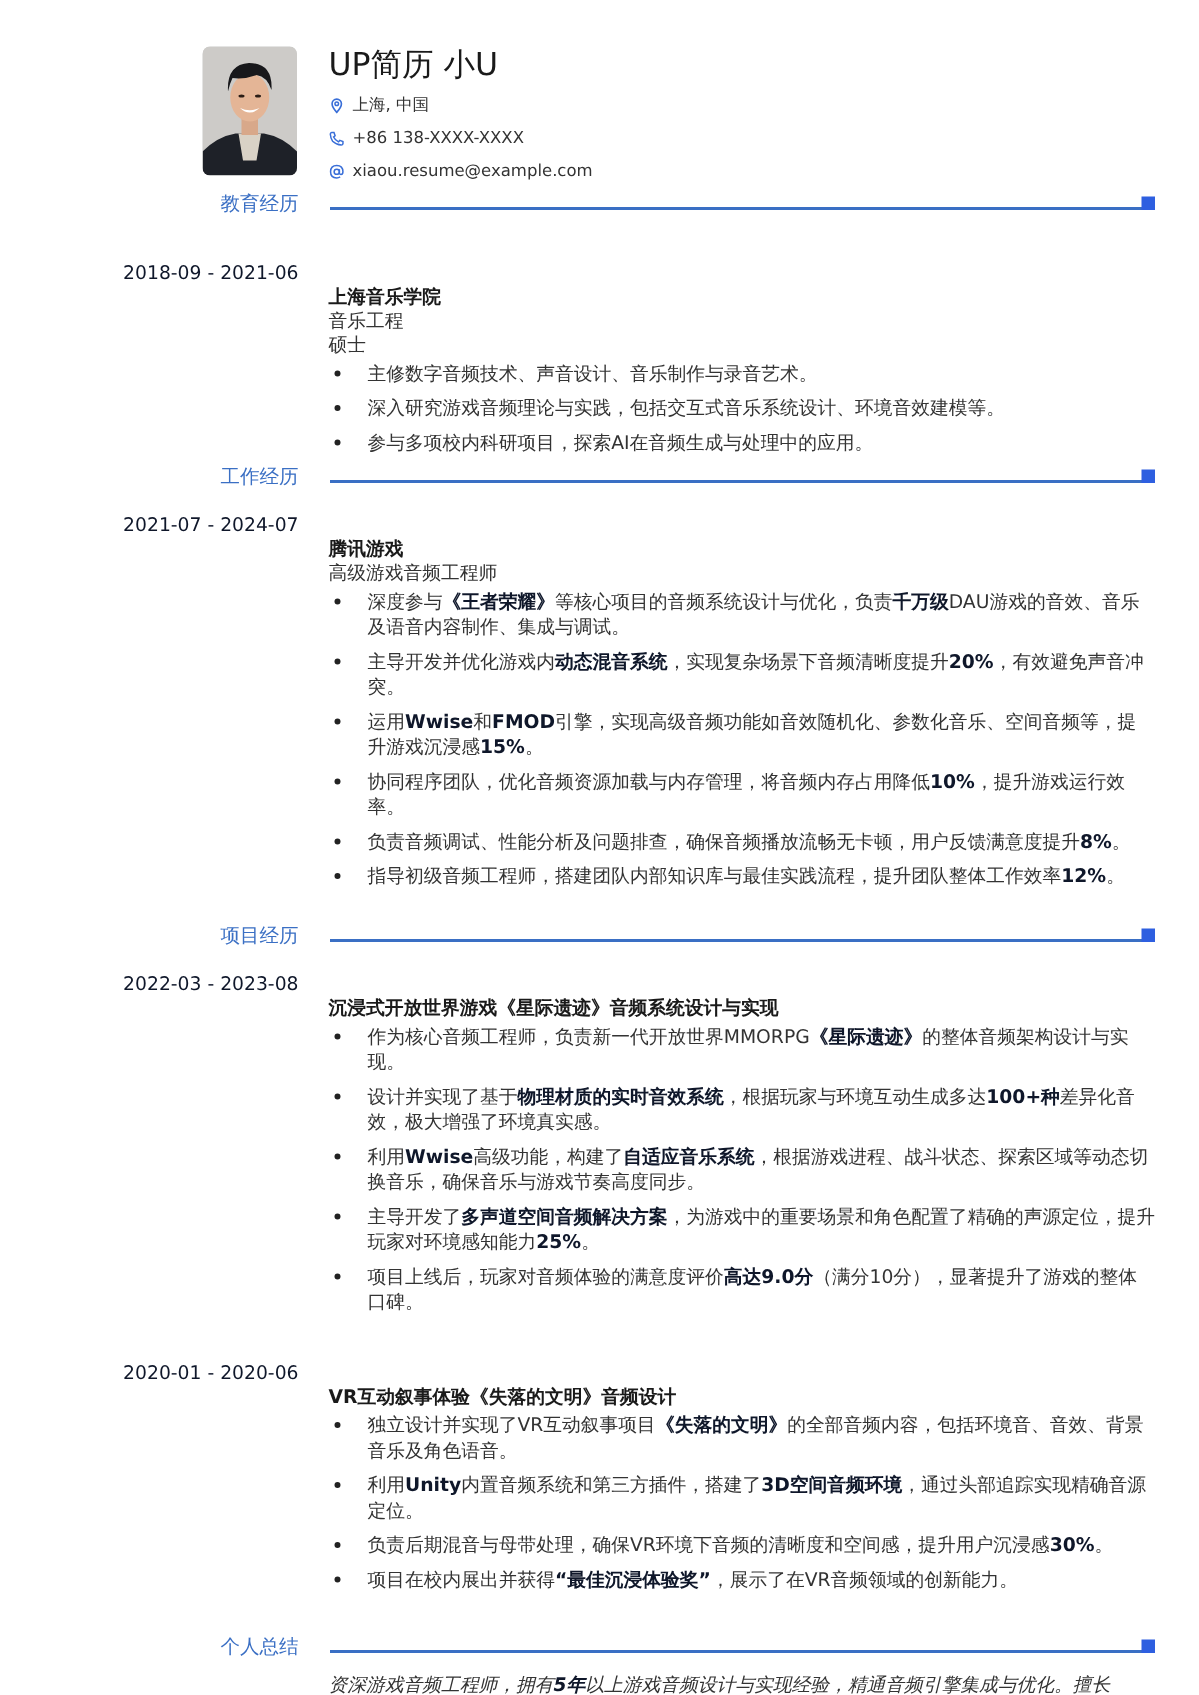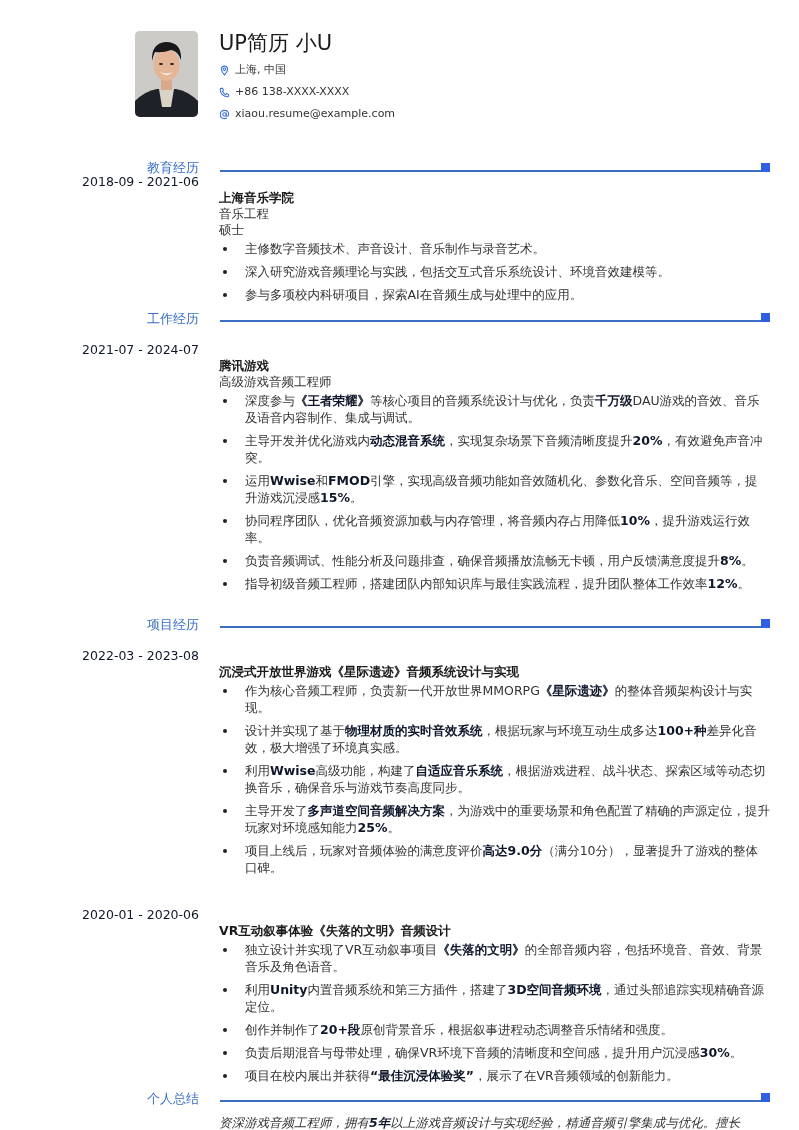--- a/index.html
+++ b/index.html
@@ -74,21 +74,21 @@
         <svg viewBox="0 0 12 12">
             <circle cx="6" cy="6" r="1.9" fill="none" stroke="#3a6fd8" stroke-width="1.1"></circle>
             <path d="M7.9 4.2 L7.9 6.8 Q7.9 8 9 8 Q10.5 8 10.5 6 Q10.5 1.5 6 1.5 Q1.5 1.5 1.5 6 Q1.5 10.5 6 10.5 Q7.4 10.5 8.5 9.8" fill="none" stroke="#3a6fd8" stroke-width="1.1"></path>
           </svg>
       </span>
       <span>xiaou.resume@example.com</span>
     </div>
   </div>
 </div>
 
-<div class="section-head" style="top:160px;font-family:Liberation Mono, monospace;">
+<div class="section-head" style="top:128px;">
   <div class="section-title">教育经历</div>
   <div class="section-line"></div>
   <div class="section-sq"></div>
 </div>
 <div class="entry" style="top:173px;">
   <div class="date">2018-09 - 2021-06</div>
   <div class="body">
     <div class="org">上海音乐学院</div>
     <div class="sub">音乐工程</div>
     <div class="sub">硕士</div>
@@ -139,21 +139,20 @@
       </ul>
   </div>
 </div>
 <div class="entry" style="top:906px;">
   <div class="date">2020-01 - 2020-06</div>
   <div class="body">
     <div class="org">VR互动叙事体验《失落的文明》音频设计</div>
     <ul class="bullets">
         <li>独立设计并实现了VR互动叙事项目<b>《失落的文明》</b>的全部音频内容，包括环境音、音效、背景音乐及角色语音。</li>
         <li>利用<b>Unity</b>内置音频系统和第三方插件，搭建了<b>3D空间音频环境</b>，通过头部追踪实现精确音源定位。</li>
-        <li>创作并制作了<b>20+段</b>原创背景音乐，根据叙事进程动态调整音乐情绪和强度。</li>
         <li>负责后期混音与母带处理，确保VR环境下音频的清晰度和空间感，提升用户沉浸感<b>30%</b>。</li>
         <li>项目在校内展出并获得<b>“最佳沉浸体验奖”</b>，展示了在VR音频领域的创新能力。</li>
       </ul>
   </div>
 </div>
 
 <div class="section-head" style="top:1090px;">
   <div class="section-title">个人总结</div>
   <div class="section-line"></div>
   <div class="section-sq"></div>

